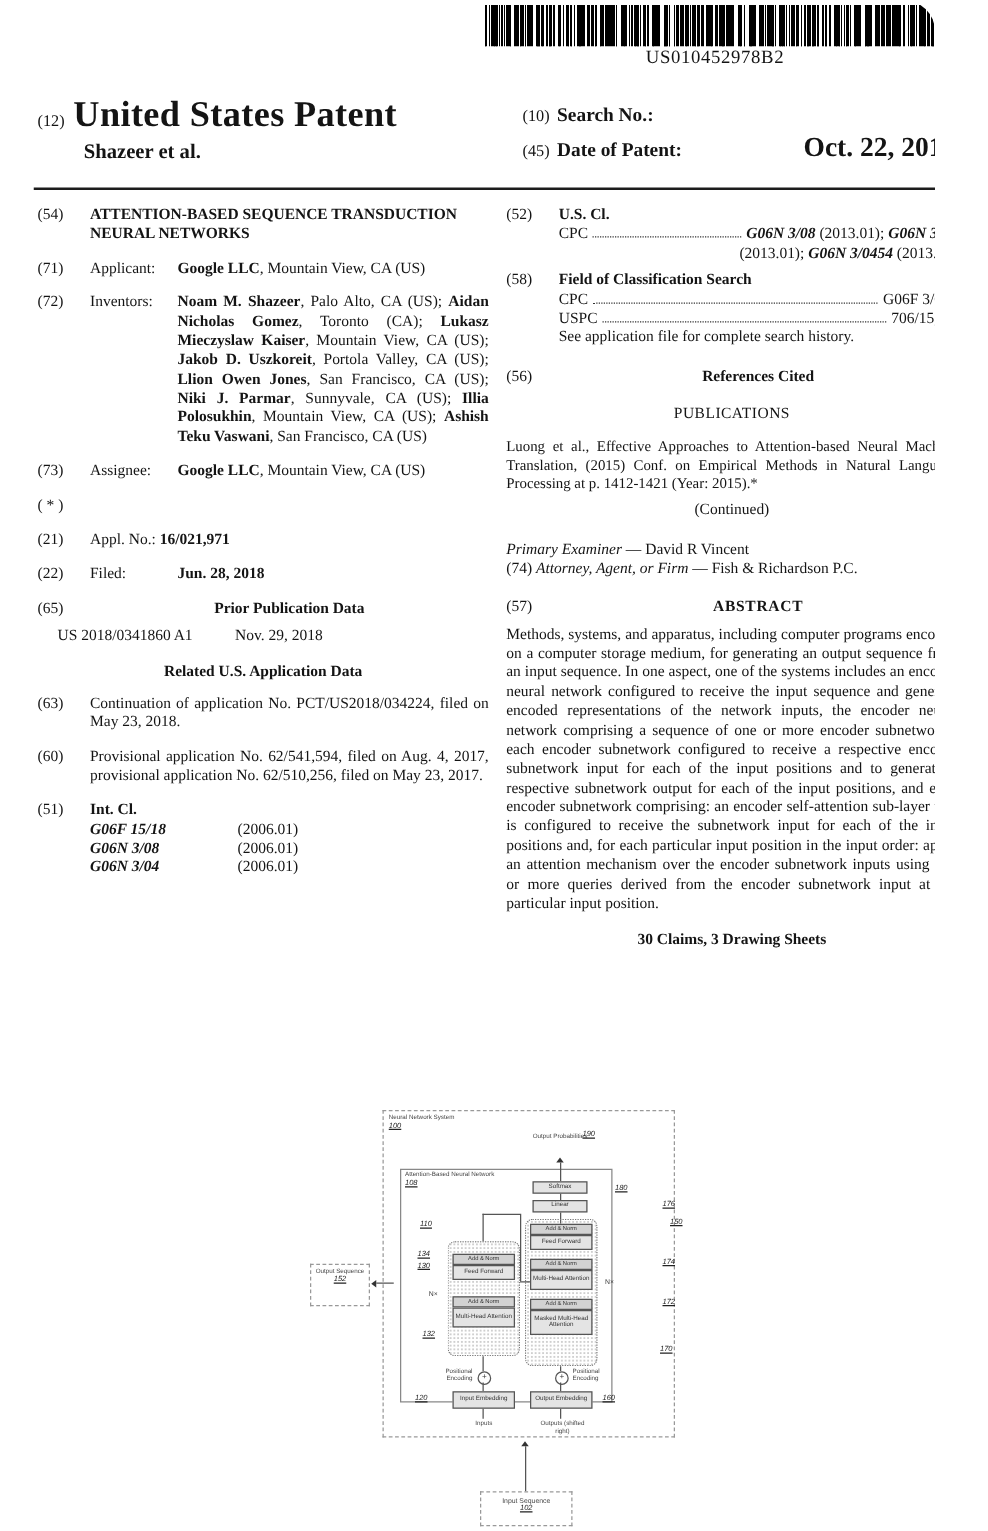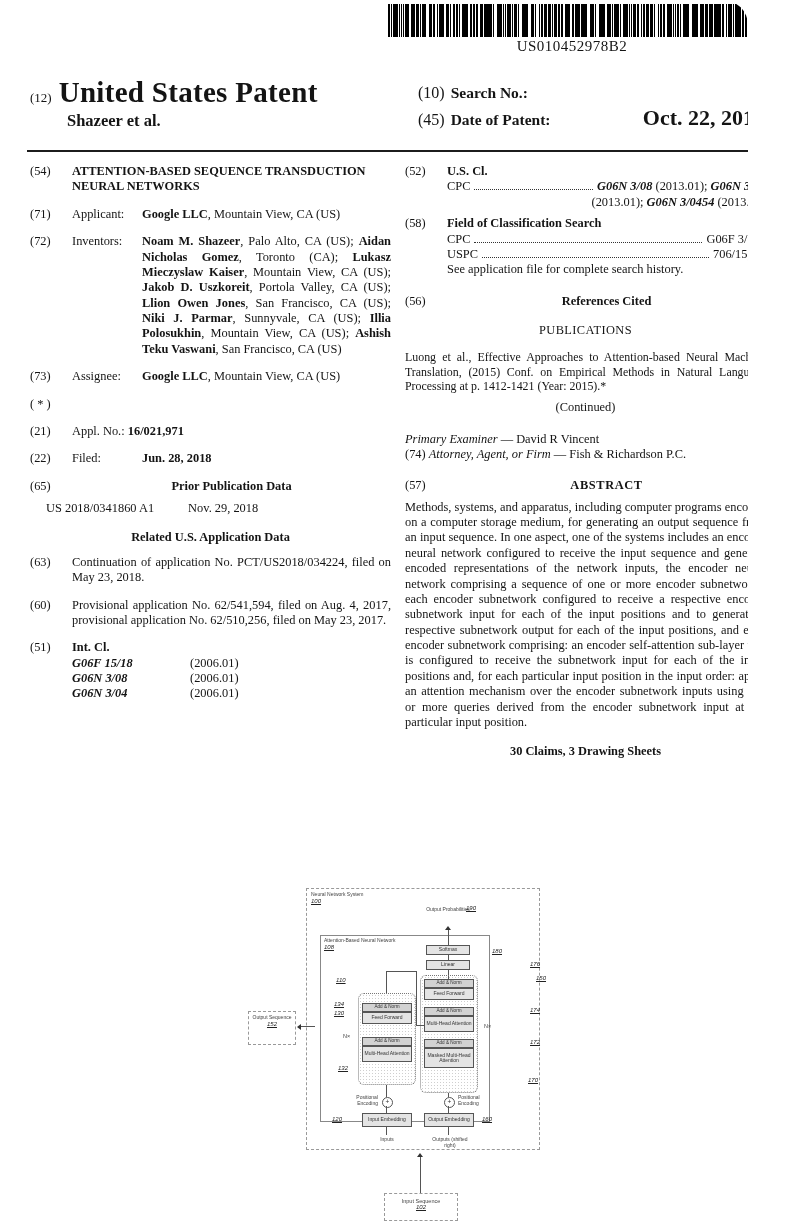--- a/index.html
+++ b/index.html
@@ -13,21 +13,21 @@
     background-blend-mode:multiply;}
   .bc-text{position:absolute;left:388px;top:38px;width:368px;text-align:center;font-size:15px;letter-spacing:.5px;}
   
   .hdr-left{position:absolute;left:30px;top:76px;}
   .hdr-title-row{display:flex;align-items:baseline;}
   .knum{font-size:13px;margin-right:7px;}
   .big-title{font-size:29px;font-weight:bold;letter-spacing:.3px;}
   .authors{font-size:16.5px;font-weight:bold;margin:2px 0 0 37px;}
   .hdr-right{position:absolute;left:418px;top:84px;width:347px;}
   .hr-row{display:flex;align-items:baseline;margin-bottom:3px;}
-  .hr-num{font-size:16px;margin-right:6px;}
+  .hr-num{font-size:13px;margin-right:6px;}
   .hr-lbl{font-size:15.5px;font-weight:bold;}
   .hr-val{flex:1;text-align:right;font-weight:bold;}
   .pn{font-size:20px;} .pd{font-size:22px;}
   .rule{position:absolute;left:27px;top:150px;width:738px;height:2px;background:#1c1c1c;}
   
   .cols{position:absolute;left:30px;top:164px;width:736px;display:flex;gap:14px;}
   .col{width:361px;font-size:12.4px;line-height:1.24;}
   .item{display:flex;margin-bottom:12px;}
   .inum{width:42px;flex-shrink:0;}
   .ibody{flex:1;min-width:0;}

